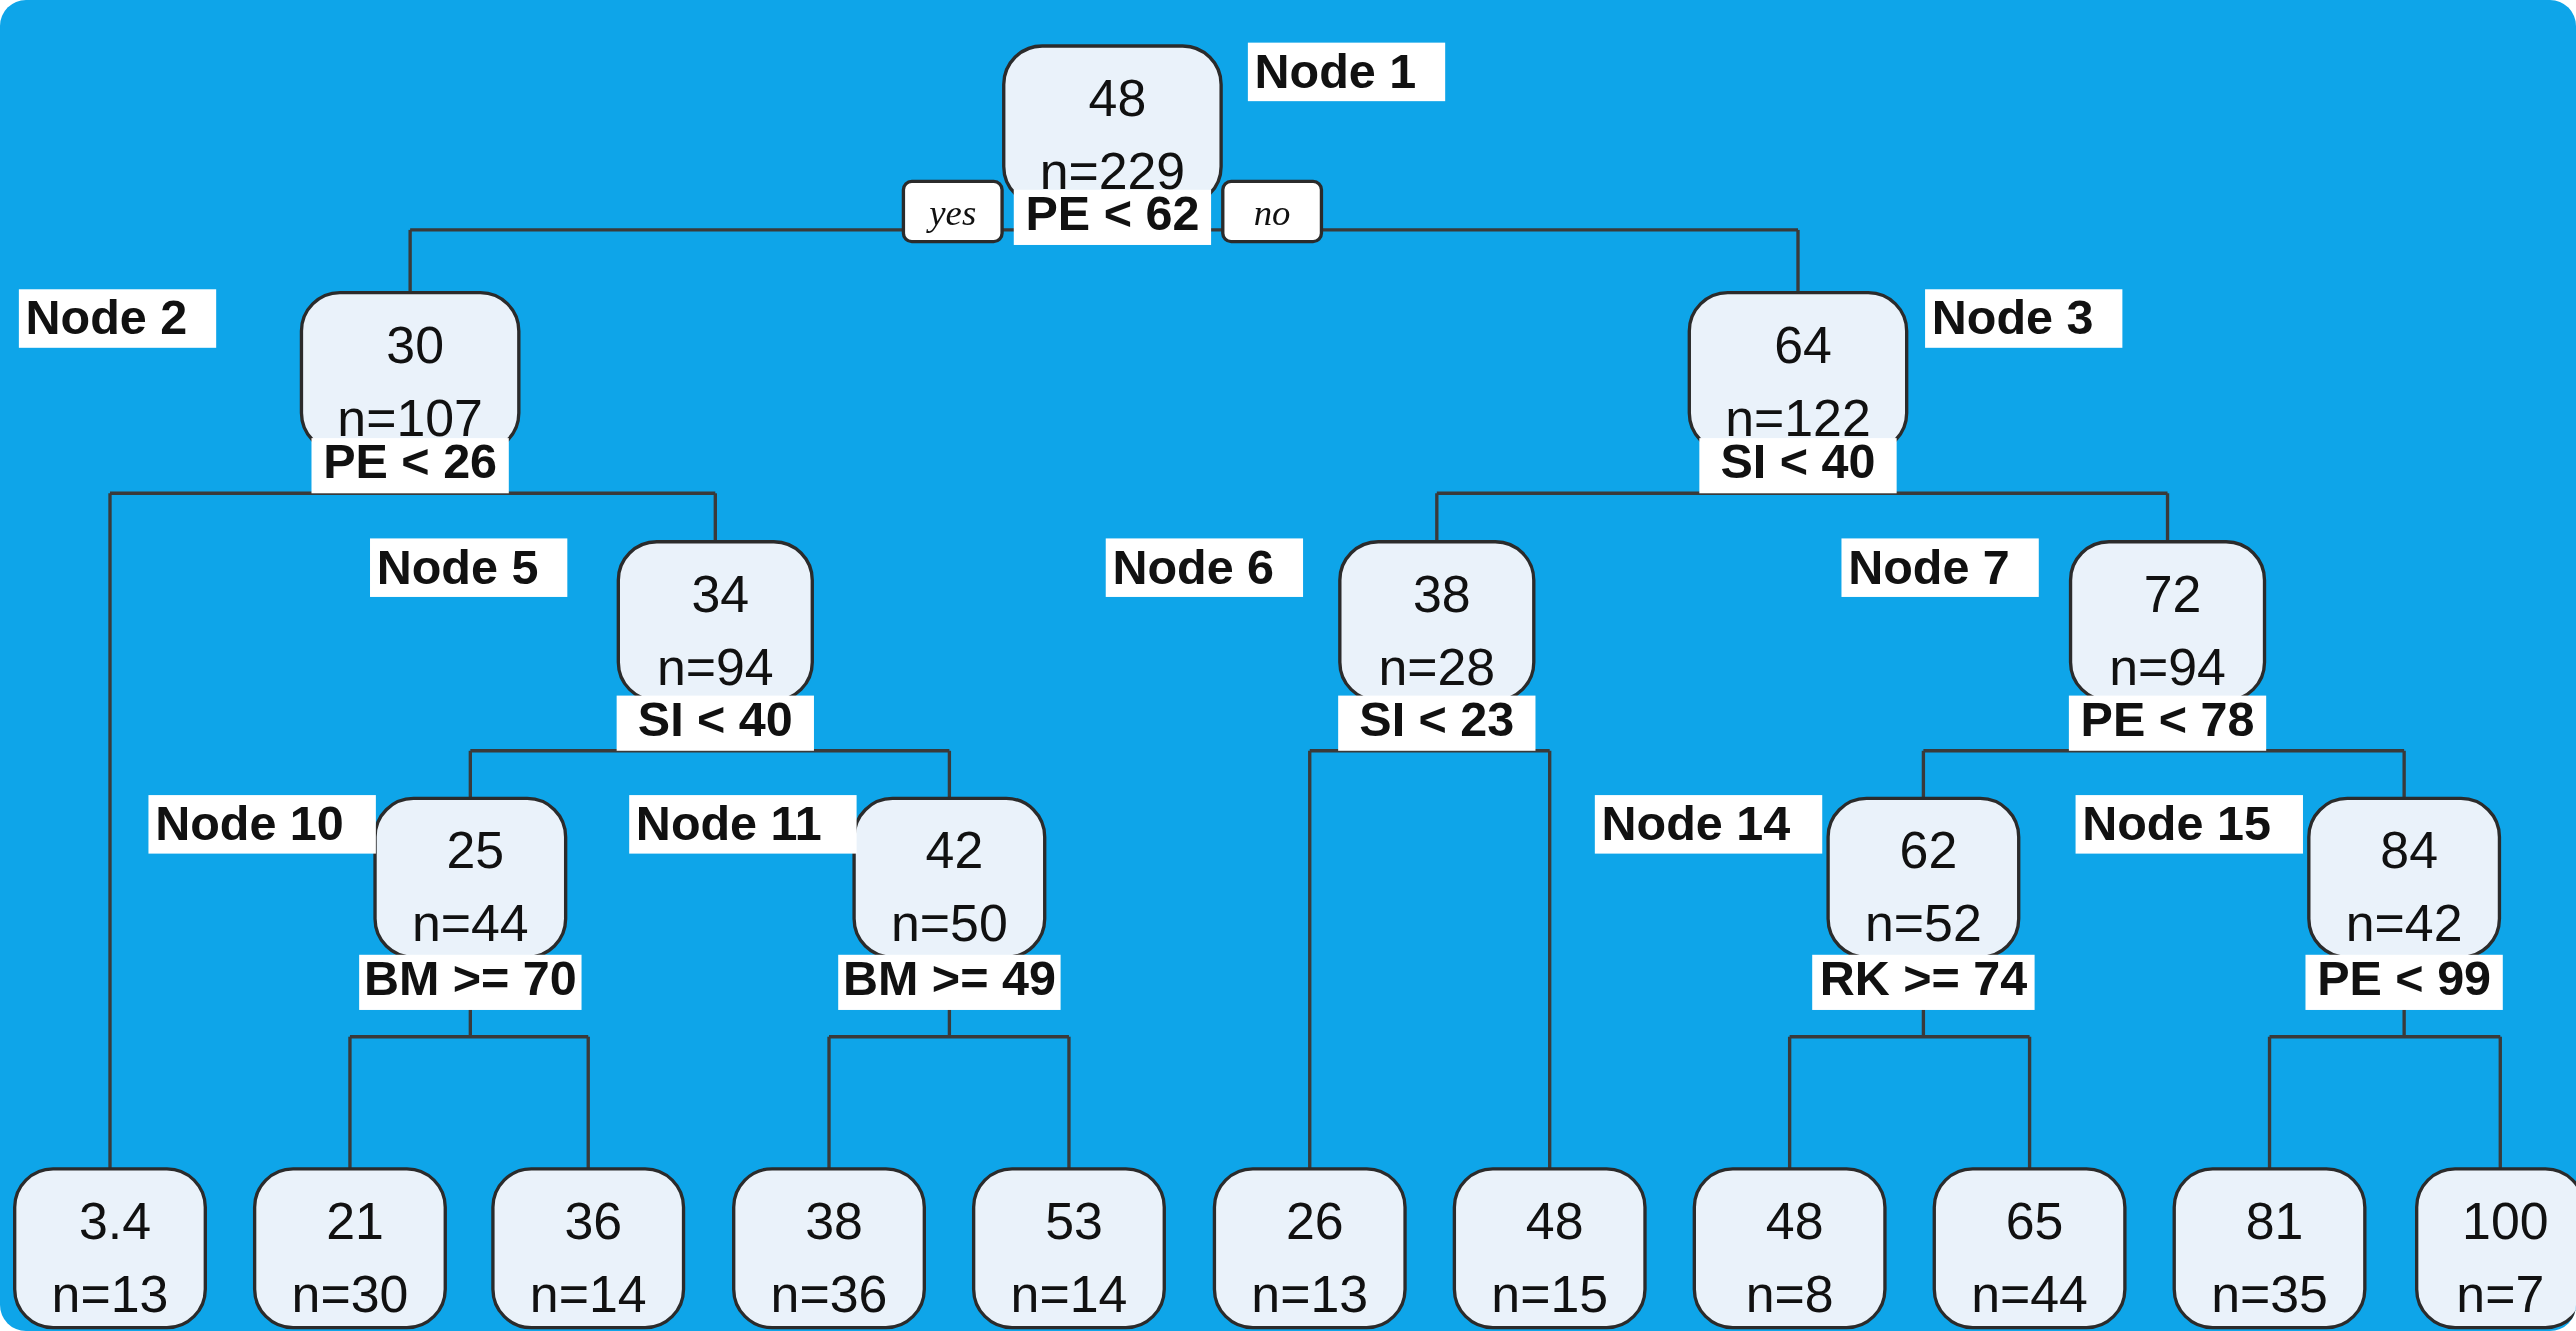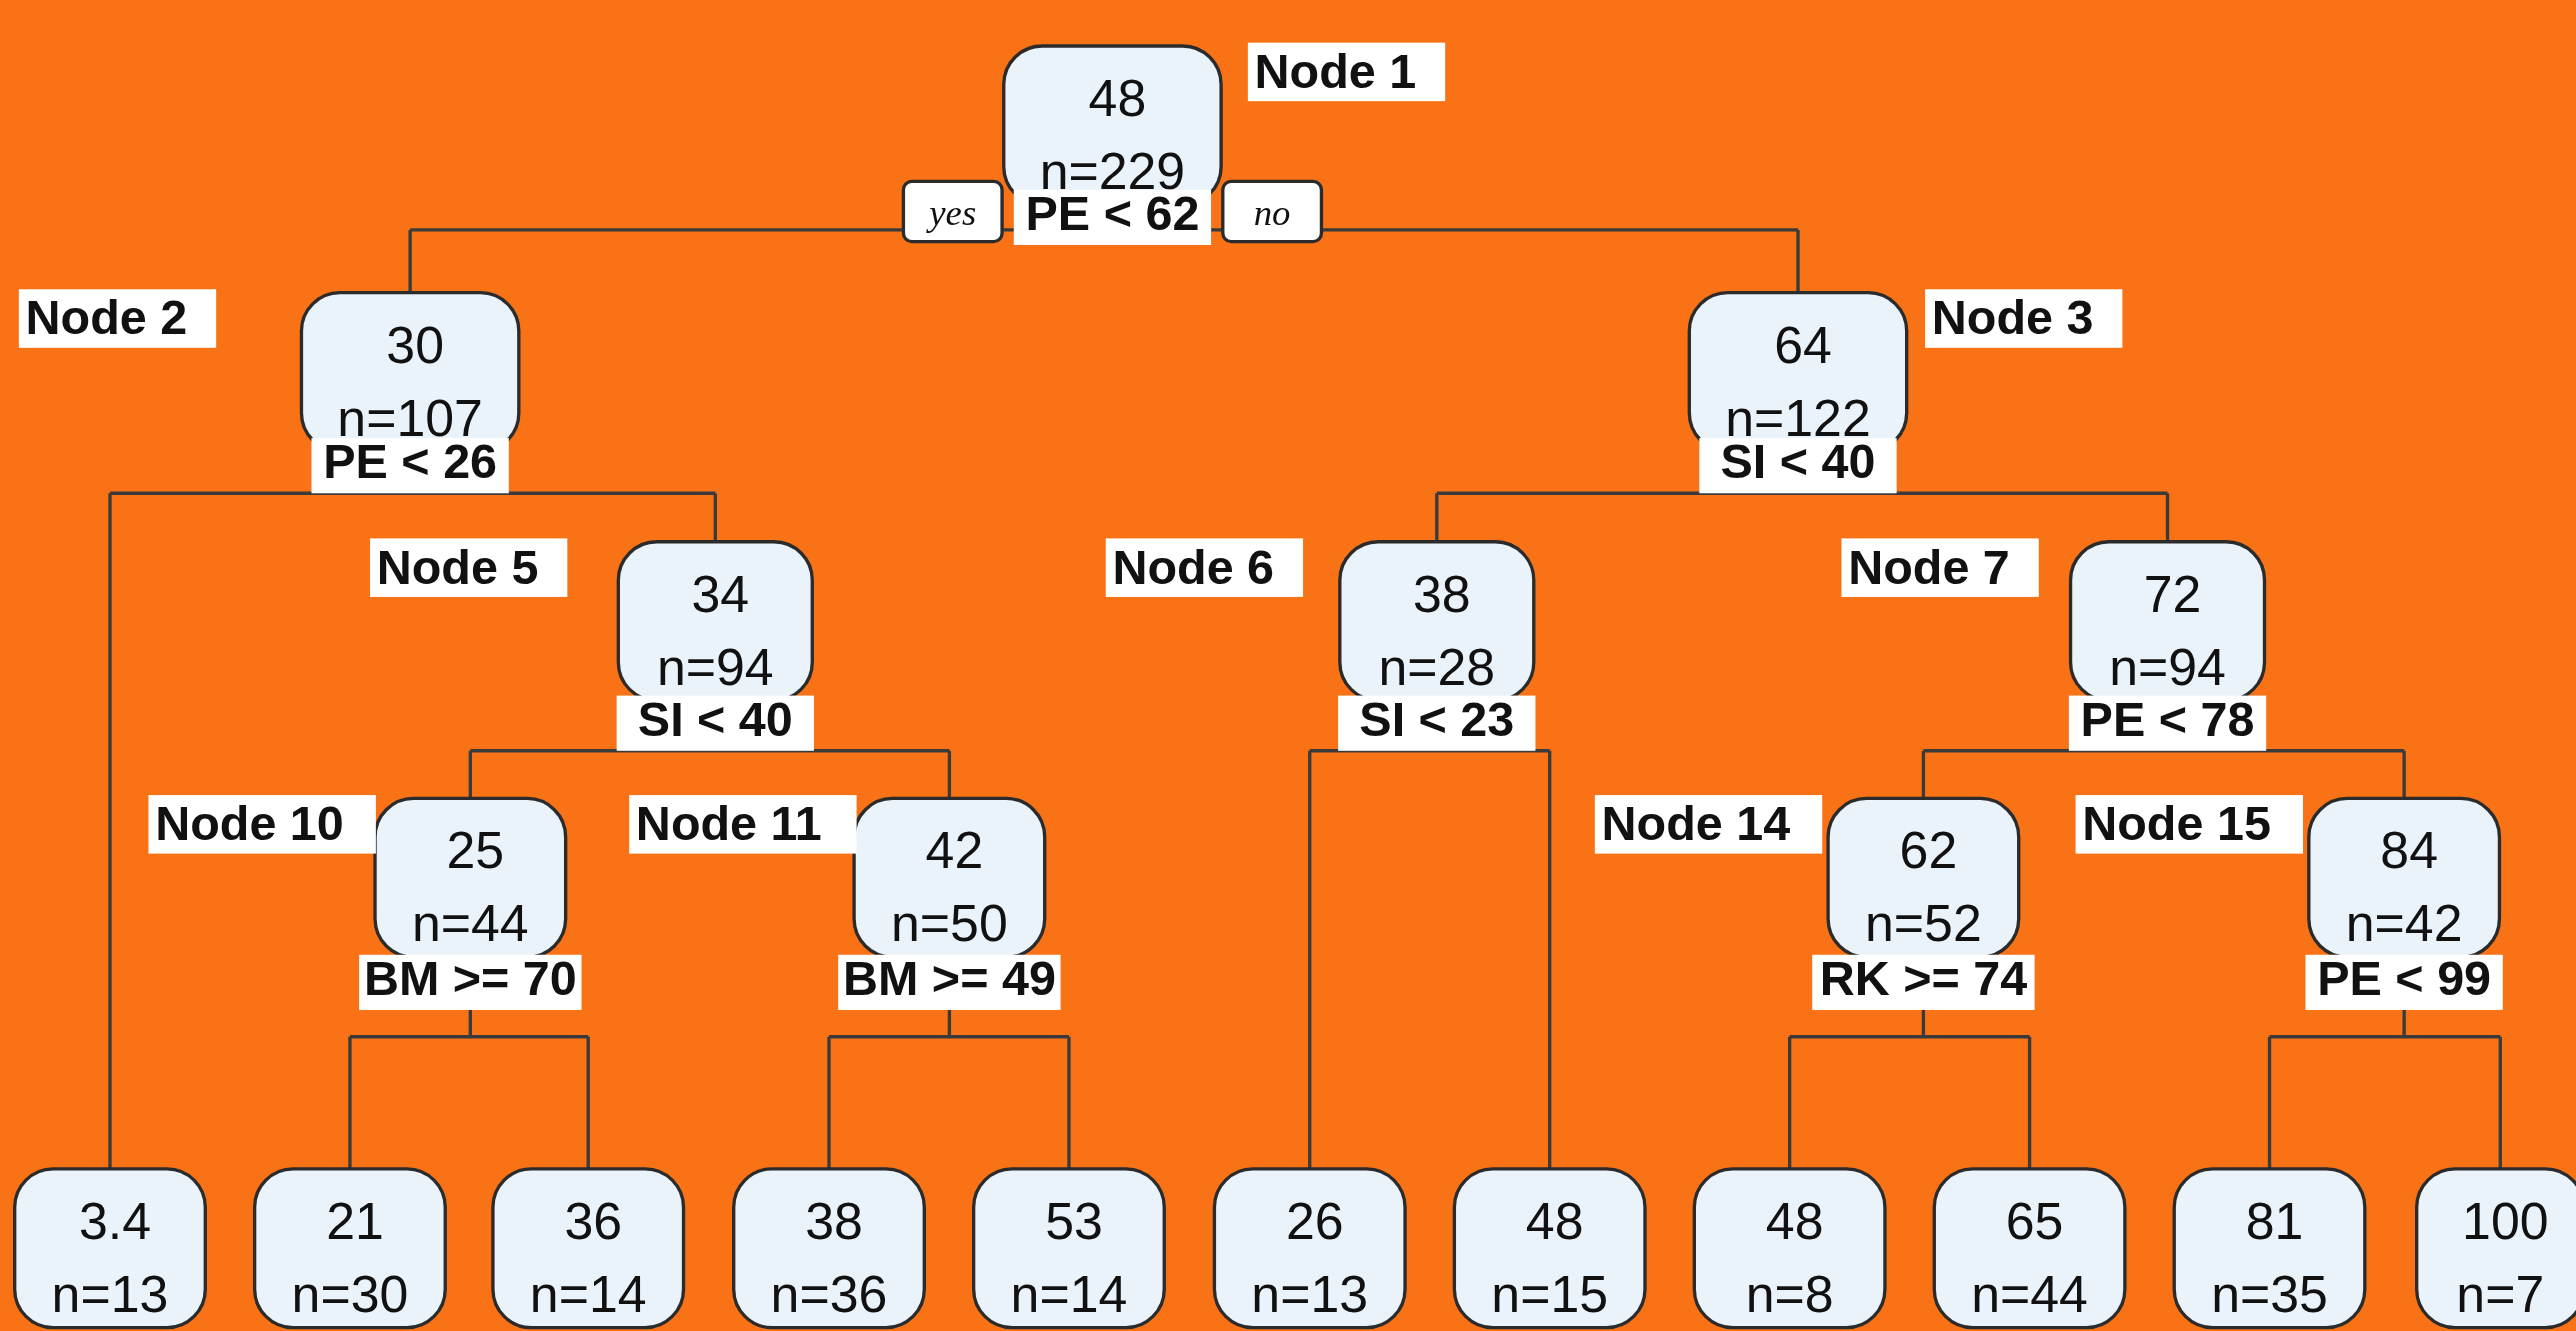--- a/index.html
+++ b/index.html
@@ -1,17 +1,17 @@
 <!DOCTYPE html>
 <html style="font-size:13.4px"><head>
 <meta charset="utf-8">
 <style>
   html,body{margin:0;padding:0;background:#ffffff;}
   body{font-family:"Liberation Sans",sans-serif;}
-  #stage{position:relative;width:2576px;height:1331px;background:#f97316;overflow:hidden;}
+  #stage{position:relative;width:2576px;height:1331px;background:#0ea5e9;overflow:hidden;border-radius:26px;}
   #tree{position:absolute;left:0;top:0;width:2576px;height:1331px;}
   .edge{stroke:#3a3a3a;stroke-width:4;fill:none;}
   .nodebox{fill:#eaf2fa;stroke:#2b2b2b;stroke-width:4;}
   .nodetxt{font-family:"Liberation Sans",sans-serif;font-weight:400;fill:#111111;text-anchor:middle;}
   .splitlbl{font-family:"Liberation Sans",sans-serif;font-weight:bold;fill:#111111;text-anchor:middle;}
   .nodelbl{font-family:"Liberation Sans",sans-serif;font-weight:bold;fill:#111111;}
   .ynbox{fill:#ffffff;stroke:#2b2b2b;stroke-width:4;}
   .yntxt{font-family:"Liberation Serif",serif;font-style:italic;fill:#111111;text-anchor:middle;font-size:44px;}
 </style>
 </head>

